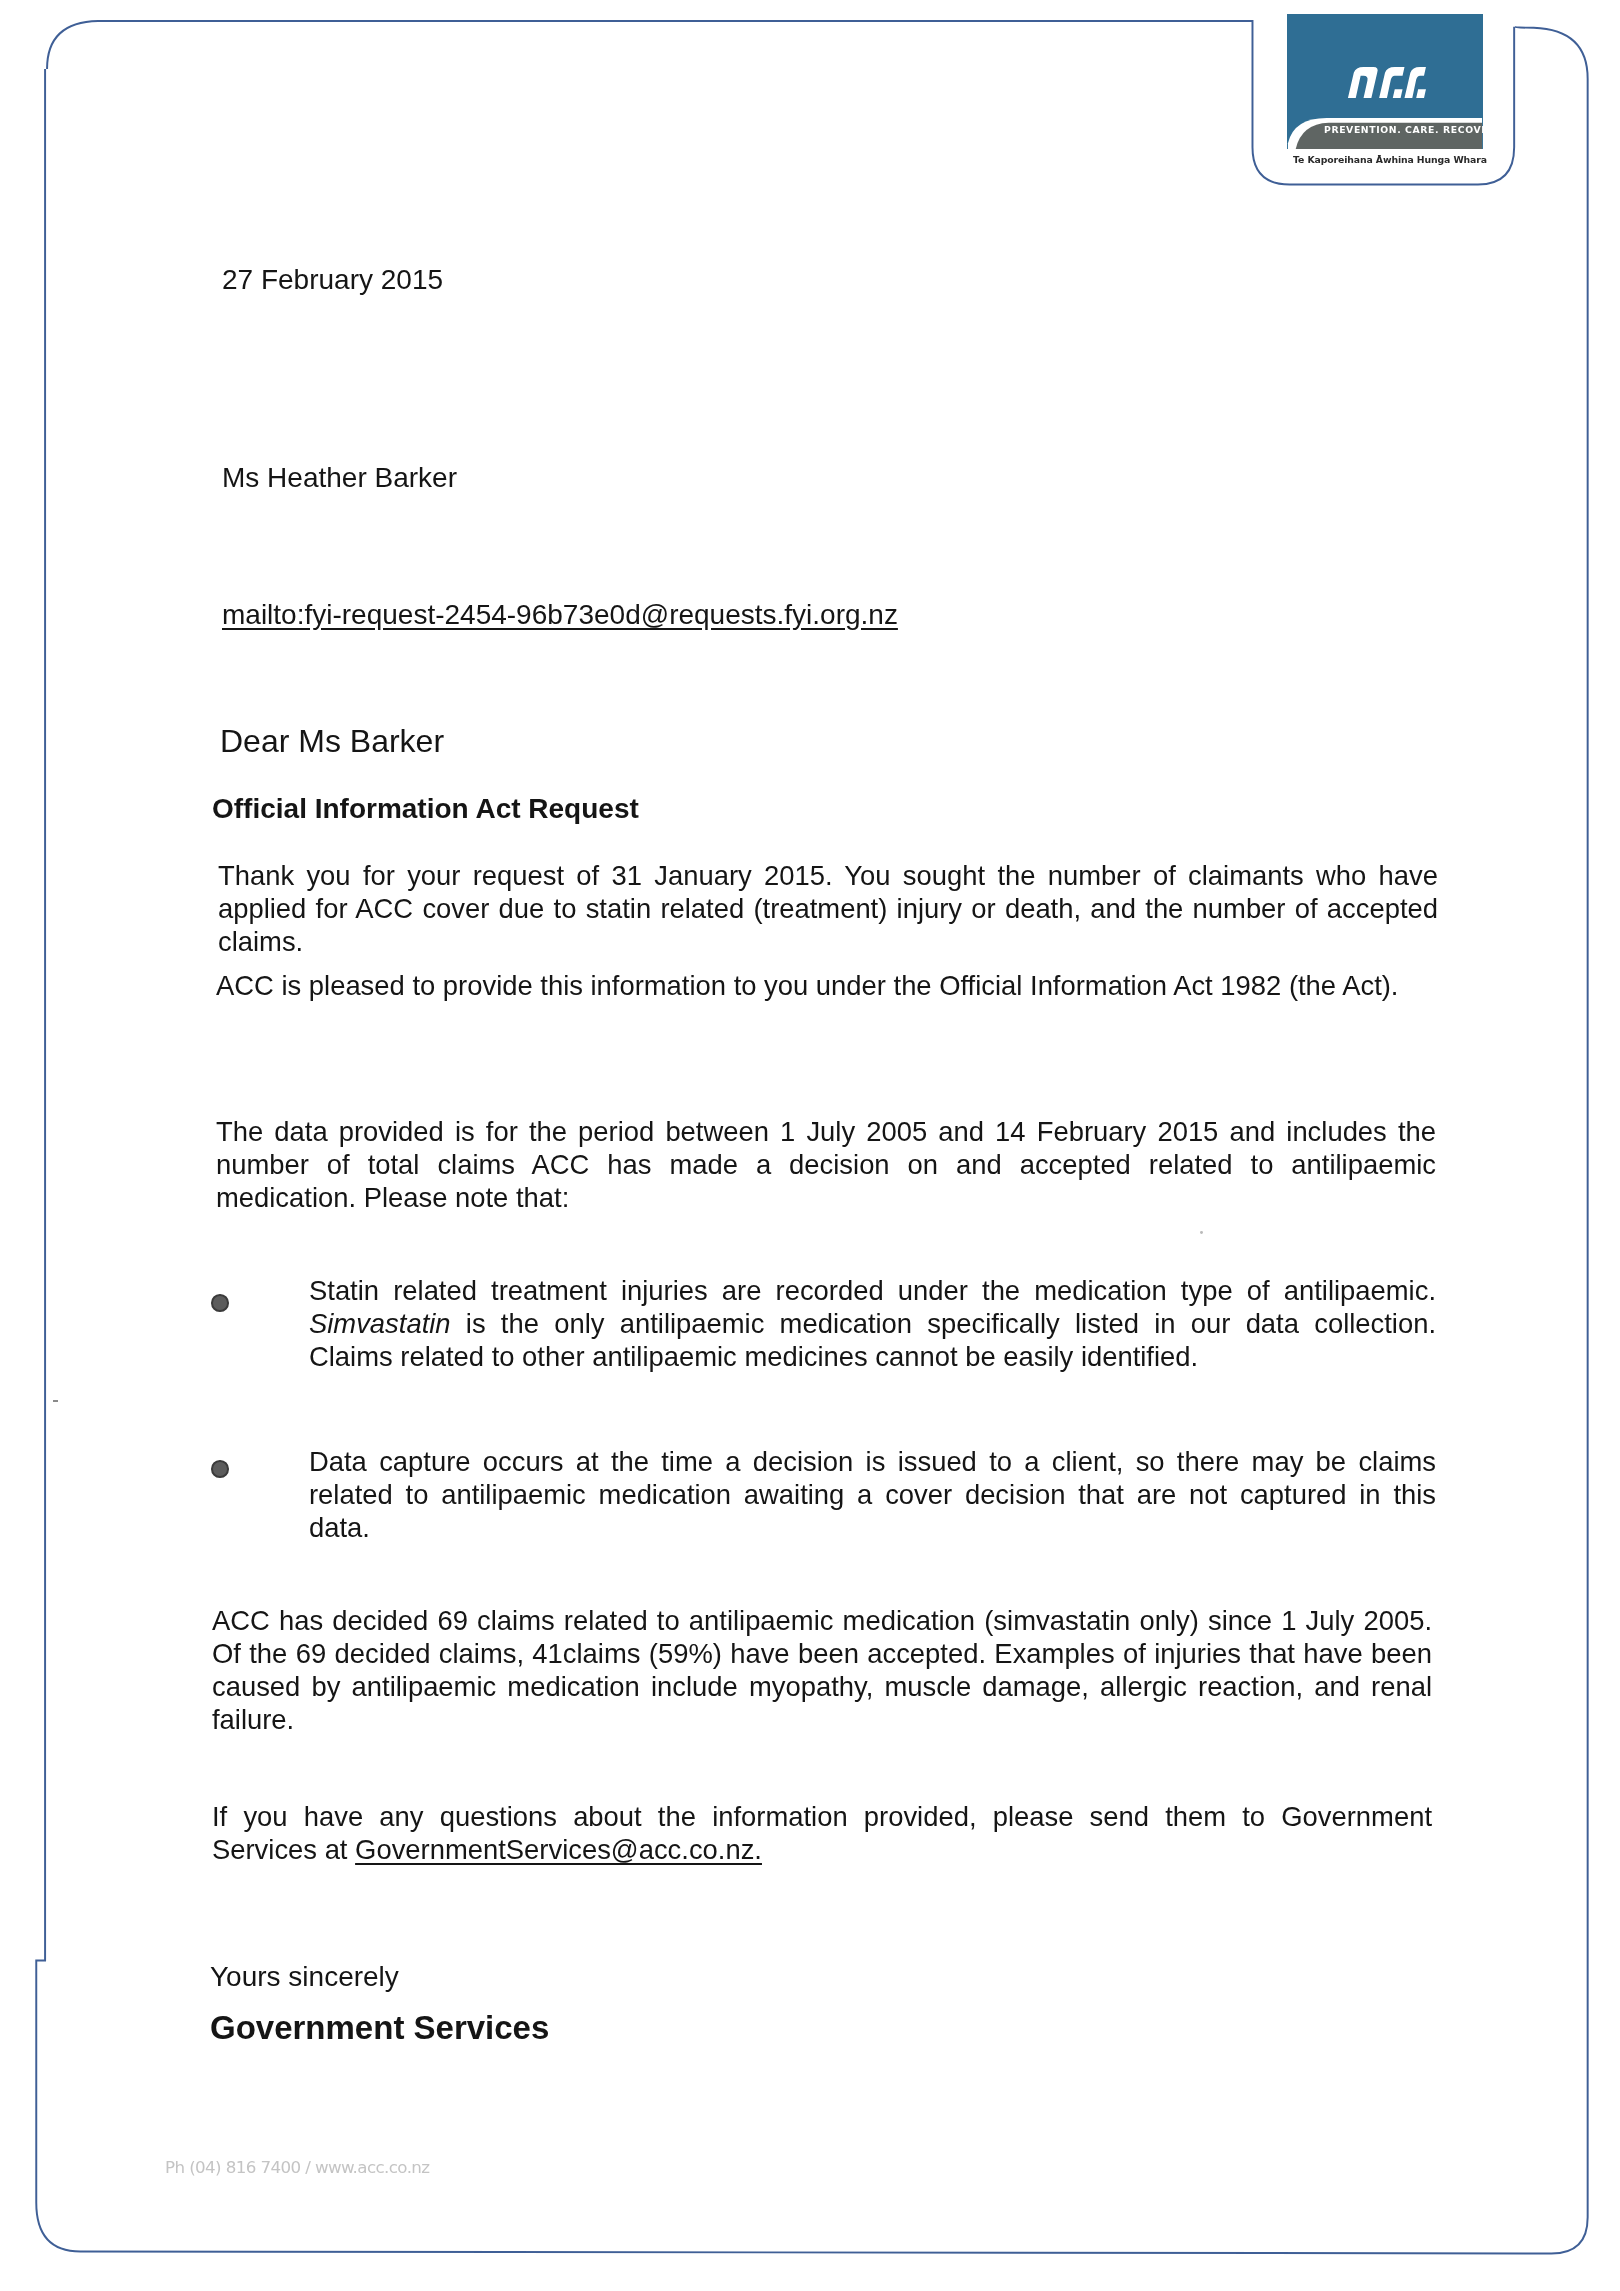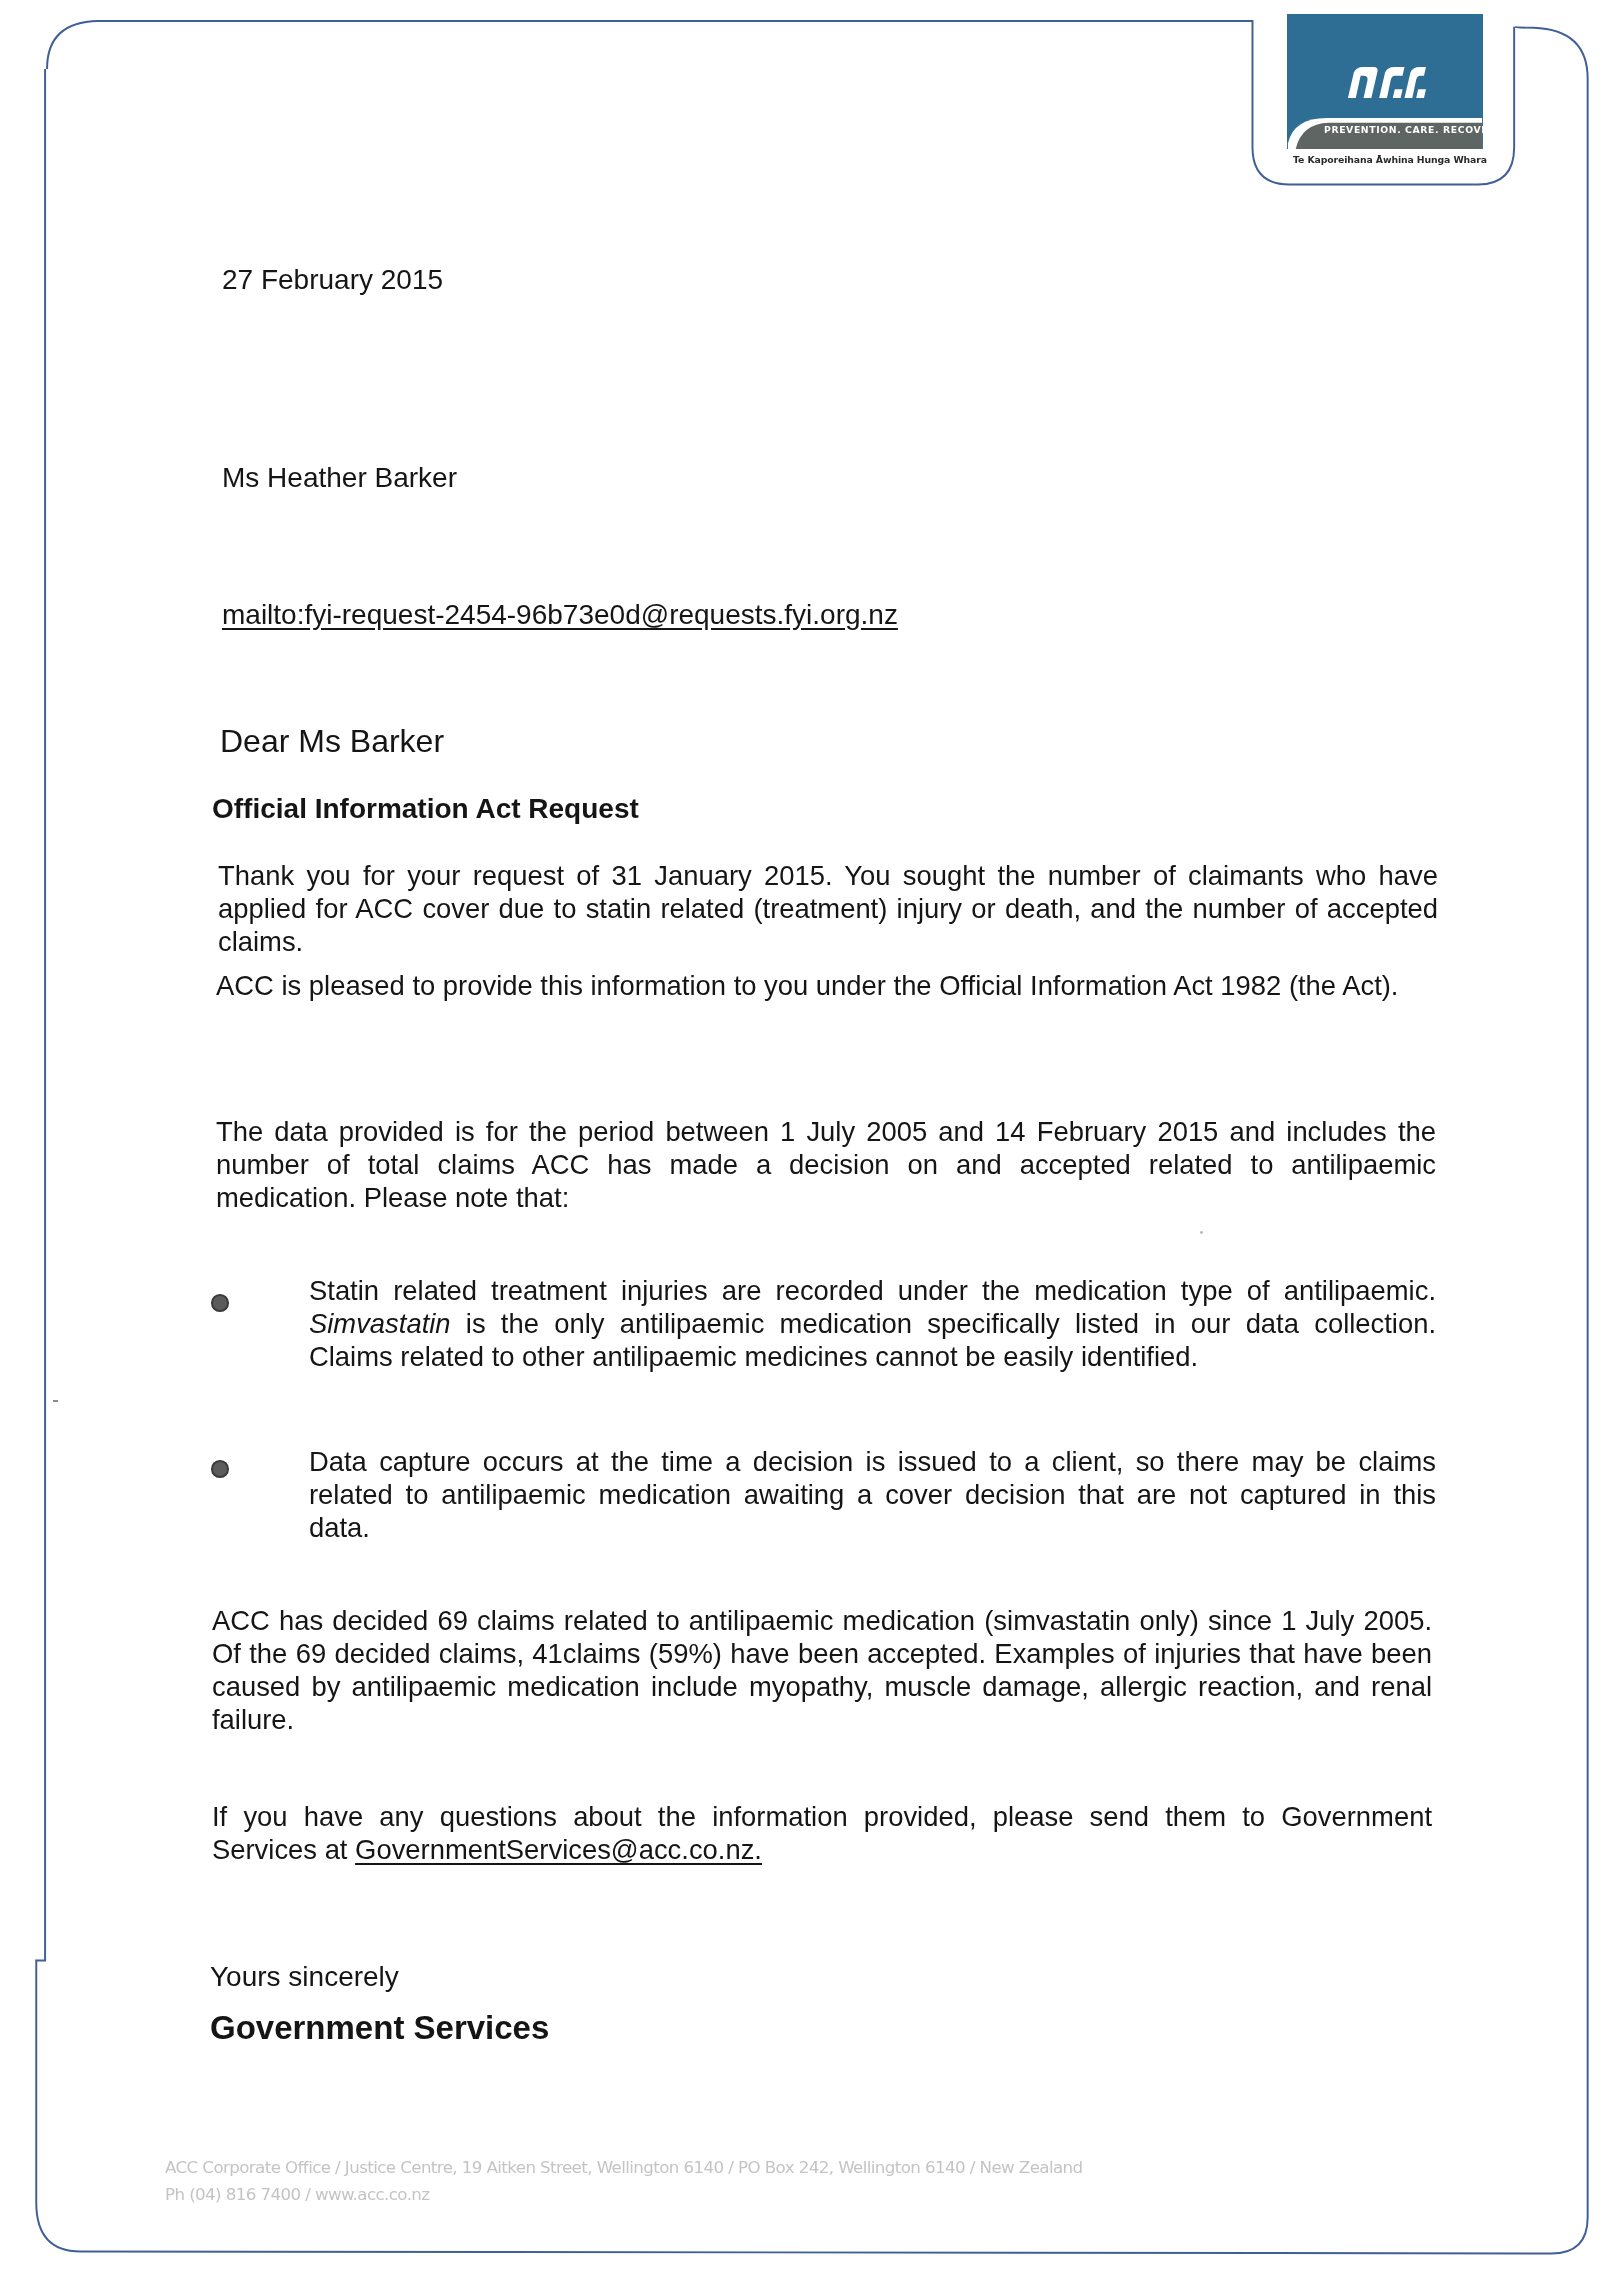--- a/index.html
+++ b/index.html
@@ -219,19 +219,18 @@
 <div class="bullet-text bt2">Data capture occurs at the time a decision is issued to a client, so there may be claims related to antilipaemic medication awaiting a cover decision that are not captured in this data.</div>
 
 <div class="para p4 p-just">ACC has decided 69 claims related to antilipaemic medication (simvastatin only) since 1 July 2005. Of the 69 decided claims, 41claims (59%) have been accepted.  Examples of injuries that have been caused by antilipaemic medication include myopathy, muscle damage, allergic reaction, and renal failure.</div>
 
 <div class="para p5 p-just"><span>If you have any questions about the information provided, please send them to Government Services at </span><span class="gs-link">GovernmentServices@acc.co.nz.</span></div>
 
 <div class="text closing">Yours sincerely</div>
 <div class="text signature">Government Services</div>
 
 <div class="footer">
-  <div>ACC Corporate Office / Justice Centre, 19 Aitken Street, Wellington 6140 / PO Box 242, Wellington 6140 / New Zealand</div>
   <div>Ph (04) 816 7400 / www.acc.co.nz</div>
 </div>
 
 <span class="stray-mark"></span>
 <span class="stray-dot"></span>
 
 
 </body></html>

